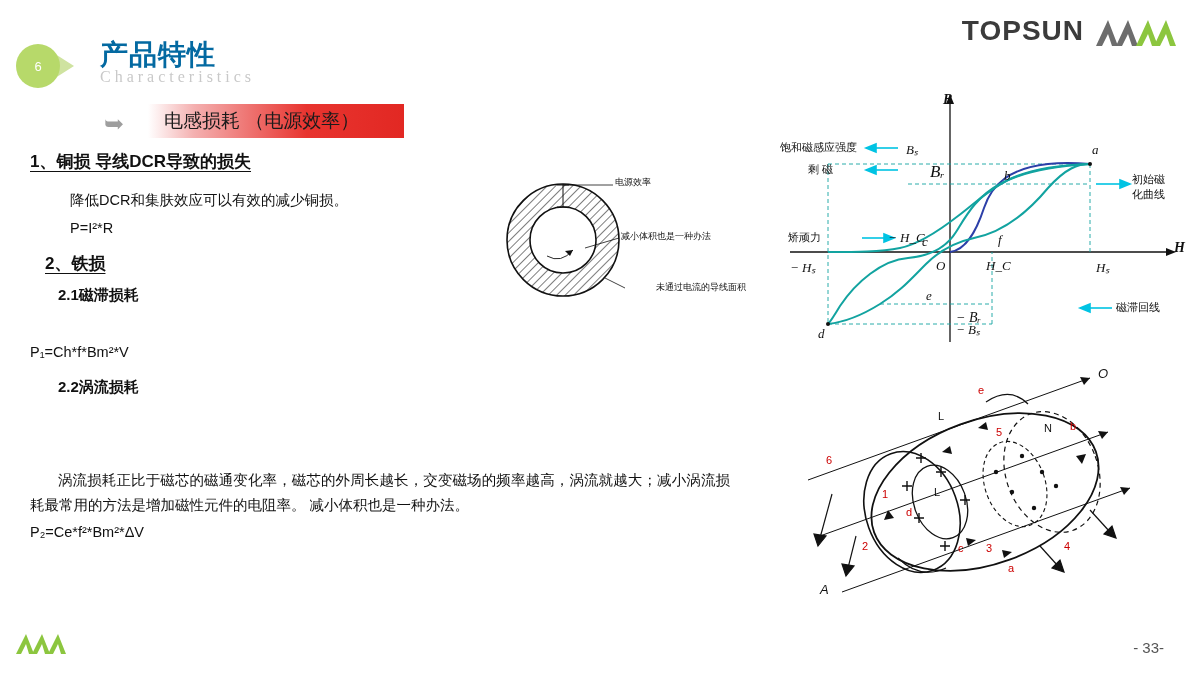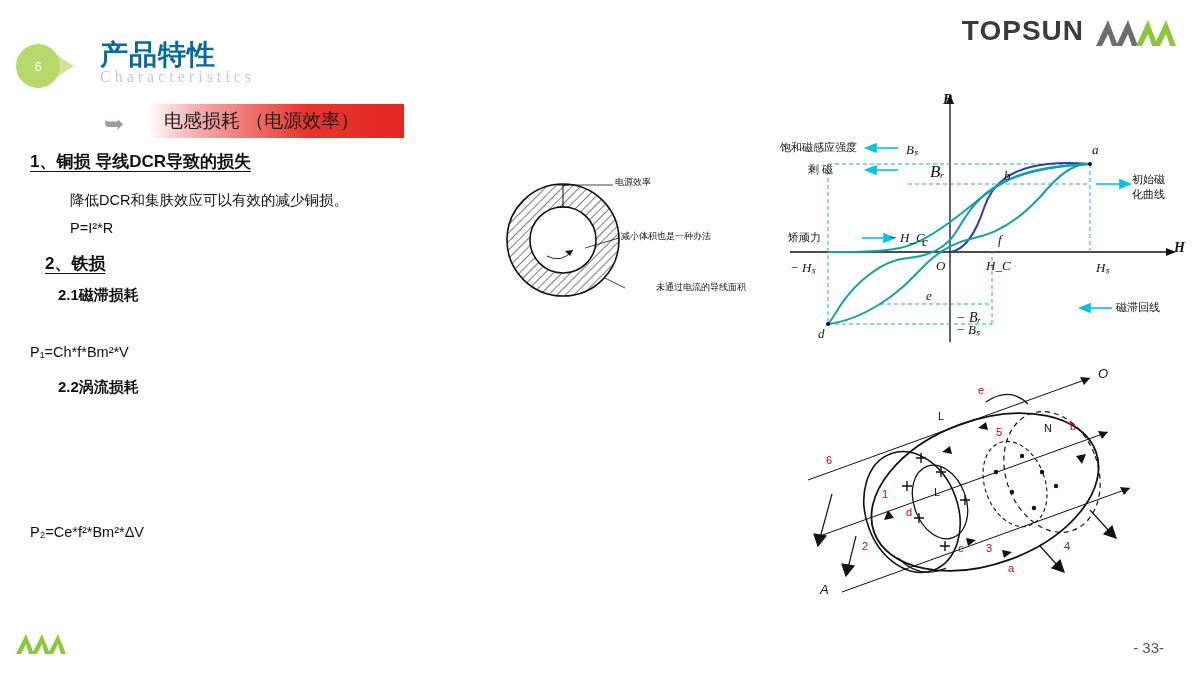--- a/index.html
+++ b/index.html
@@ -107,20 +107,21 @@
   <div class="txt h1 underline" style="left:30px;top:150px;">1、铜损    导线DCR导致的损失</div>
   <div class="txt p" style="left:70px;top:188px;">降低DCR和集肤效应可以有效的减少铜损。</div>
   <div class="txt p" style="left:70px;top:216px;">P=I²*R</div>
 
   <div class="txt h1 underline" style="left:45px;top:252px;">2、铁损</div>
 
   <div class="txt h2" style="left:58px;top:286px;">2.1磁滞损耗</div>
   <div class="txt p" style="left:30px;top:340px;">P₁=Ch*f*Bm²*V</div>
 
   <div class="txt h2" style="left:58px;top:378px;">2.2涡流损耗</div>
+  <div class="txt p" style="left:30px;top:468px;width:700px;text-indent:28px;text-align:justify;">涡流损耗正比于磁芯的磁通变化率，磁芯的外周长越长，交变磁场的频率越高，涡流就越大；减小涡流损耗最常用的方法是增加磁性元件的电阻率。 减小体积也是一种办法。</div>
   <div class="txt p" style="left:30px;top:520px;">P₂=Ce*f²*Bm²*ΔV</div>
 
   <div class="wire-dia">
     <svg width="250" height="135" viewBox="0 0 250 135">
       <defs>
         <pattern id="hatch" patternUnits="userSpaceOnUse" width="6" height="6" patternTransform="rotate(45)">
           <line x1="0" y1="0" x2="0" y2="6" stroke="#111" stroke-width="1.1"></line>
         </pattern>
         <mask id="ringmask">
           <rect x="0" y="0" width="250" height="135" fill="black"></rect>

